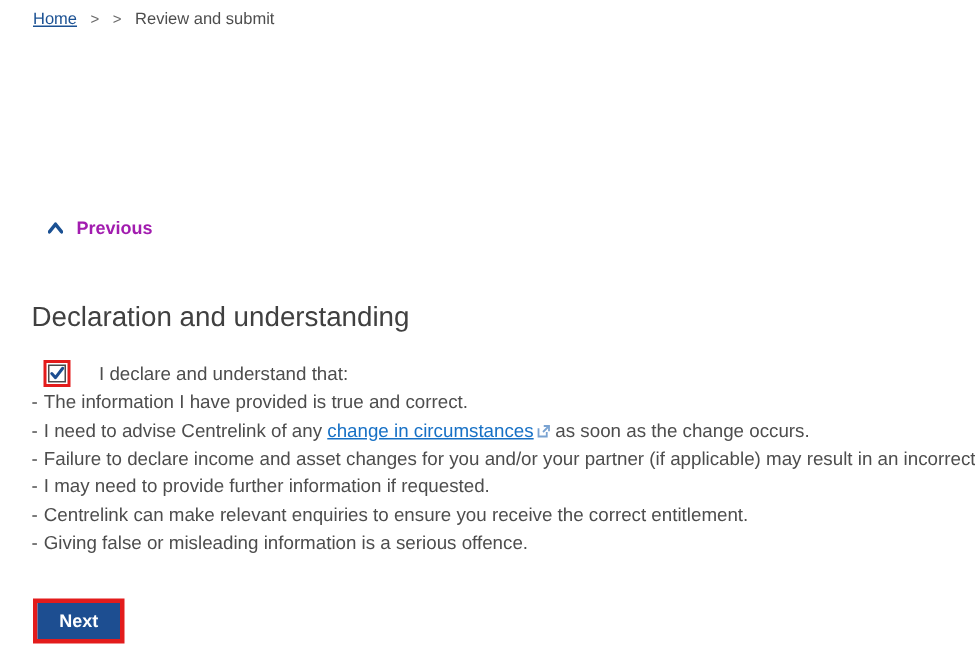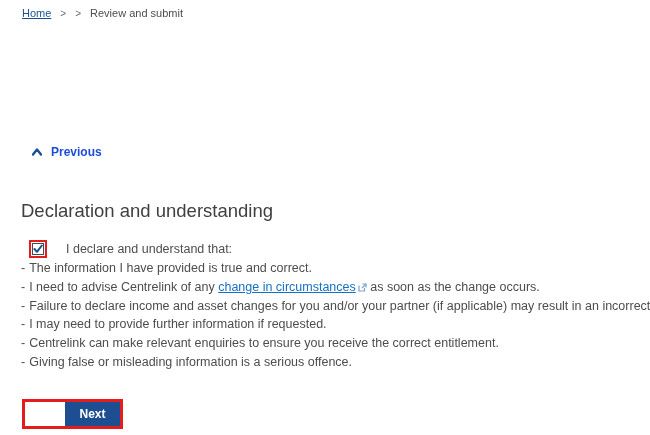--- a/index.html
+++ b/index.html
@@ -25,21 +25,21 @@
   .breadcrumb .crumb-current { color: #4d4d4d; }
 
   
   .previous-toggle {
     position: absolute; left: 32px; top: 145px;
     display: flex; align-items: center; gap: 9px;
     cursor: pointer;
   }
   .previous-toggle .chev { width: 10px; height: 8px; display: block; }
   .previous-toggle .prev-label {
-    font-size: 12px; font-weight: bold; color: #1d4ed8;
+    font-size: 12px; font-weight: bold; color: #a21caf;
   }
 
   
   .page-heading {
     position: absolute; left: 21px; top: 200px;
     font-size: 18.5px; font-weight: 400; color: #404040;
   }
 
   
   .checkbox-row {
@@ -74,21 +74,20 @@
     color: #1670c5; text-decoration: underline; cursor: pointer;
   }
   .ext-icon { margin-left: 2px; vertical-align: -1px; }
 
   
   .next-wrap {
     position: absolute; left: 22px; top: 399px;
     border: 3px solid #e31c1c;
     display: inline-block;
     background: #ffffff;
-    padding-left: 40px;
   }
   .next-button {
     width: 55px; height: 24px;
     background: #1d4e91;
     color: #ffffff;
     border: none;
     font-family: "Liberation Sans", sans-serif;
     font-size: 12px; font-weight: bold;
     display: flex; align-items: center; justify-content: center;
     cursor: pointer;

